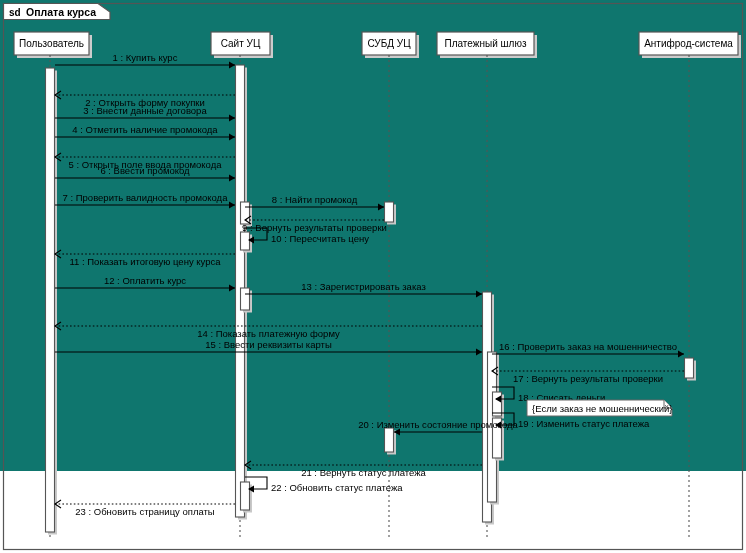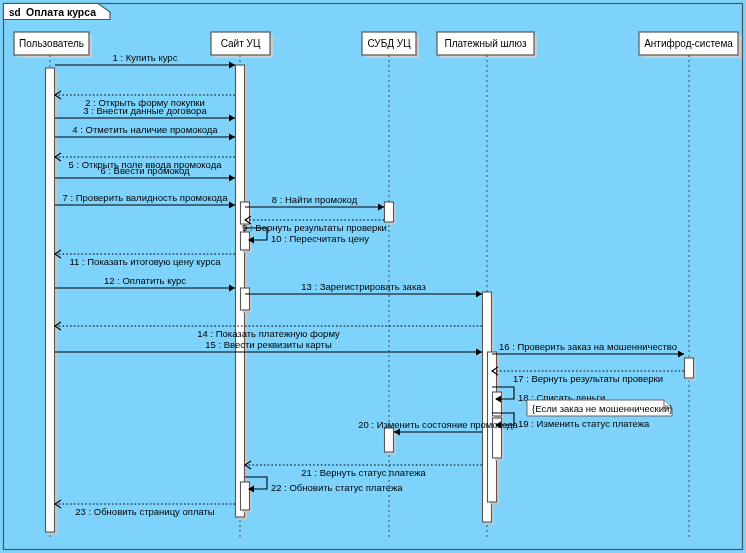--- a/index.html
+++ b/index.html
@@ -9,22 +9,22 @@
   }
   body {
     font-family: "Liberation Sans", sans-serif;
     width: 746px;
     height: 553px;
     overflow: hidden;
   }
   #diagram-root {
     position: relative;
     width: 746px;
-    height: 553px;
-    background: #7dd3fc;
+    height: 471px;
+    background: #0f766e;
   }
   svg.diagram {
     display: block;
     width: 746px;
     height: 553px;
     shape-rendering: geometricPrecision;
   }
   .frame-border {
     fill: none;
     stroke: #555555;

